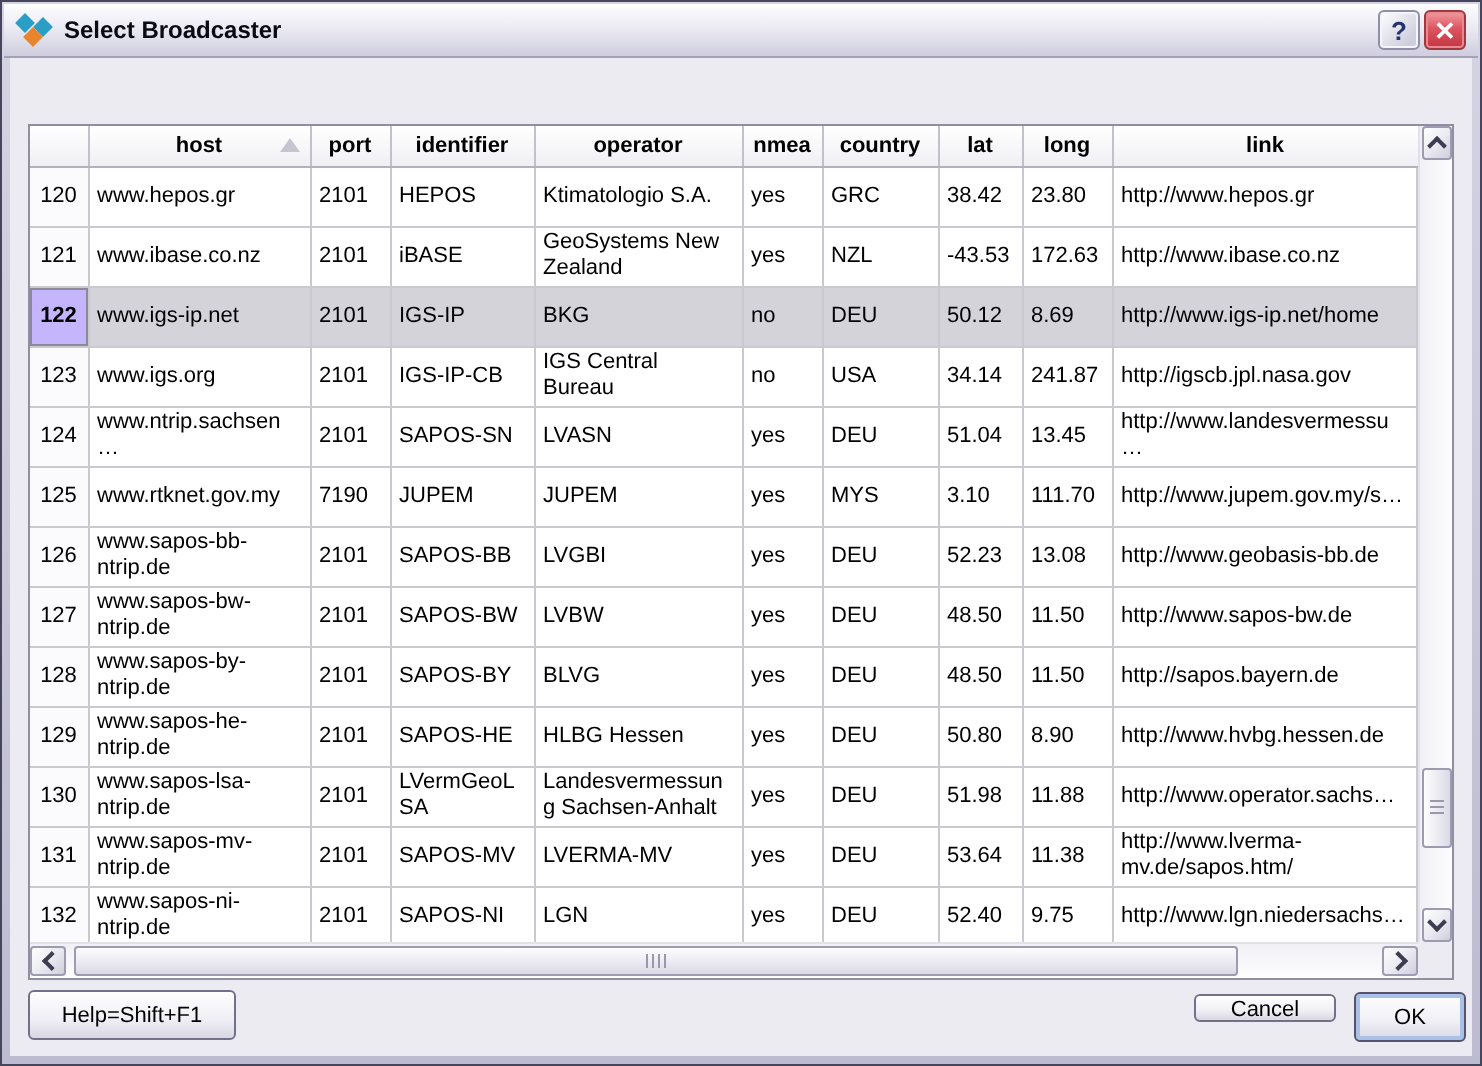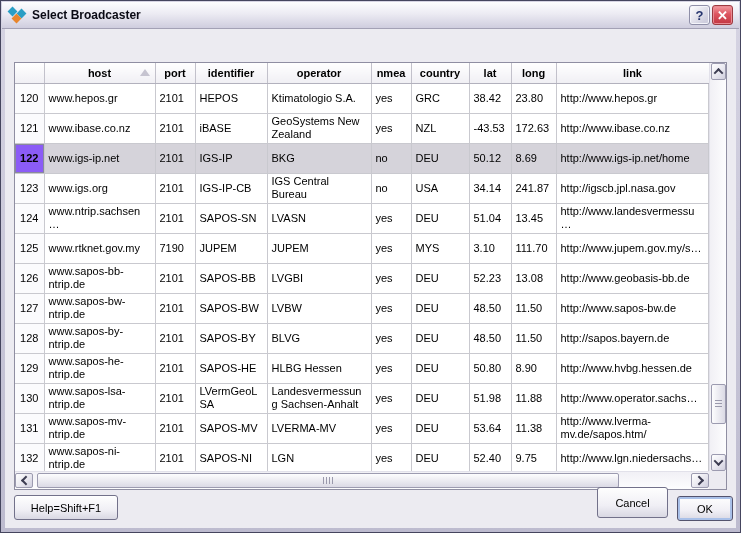--- a/index.html
+++ b/index.html
@@ -37,21 +37,21 @@
   thead th { height:20px; font-weight:bold; background:linear-gradient(180deg,#ffffff,#f0eff4);
     border-right:1px solid #c2c1cb; border-bottom:1px solid #b2b1bd; position:relative; text-align:center; padding:0 2px; box-sizing:border-box; white-space:nowrap; overflow:hidden;}
   thead th:last-child { border-right:none; }
   .sort-arrow { position:absolute; right:5px; top:6px; width:0; height:0;
     border-left:5px solid transparent; border-right:5px solid transparent; border-bottom:7px solid #c6c4d0; }
   tbody th, tbody td { height:30px; border-right:1px solid #c9c9cf; border-bottom:1px solid #c9c9cf;
     padding:1px 4px; vertical-align:middle; text-align:left; font-weight:normal;
     overflow:hidden; overflow-wrap:break-word; line-height:13px; box-sizing:border-box; background:#fff; }
   tbody th { text-align:center; padding:1px 2px; background:#fbfbfd; }
   tbody tr.sel td { background:#d5d3da; }
-  tbody tr.sel th { background:#8b5cf6; font-weight:bold; box-shadow:inset 0 0 0 1px #8a8a9c; }
+  tbody tr.sel th { background:#c4b5fd; font-weight:bold; box-shadow:inset 0 0 0 1px #8a8a9c; }
   
   .vscroll { position:absolute; top:0; right:0; bottom:18px; width:17px;
     background:linear-gradient(90deg,#f1f0f5,#fdfdfe); border-left:1px solid #e2e1ea; box-sizing:border-box;}
   .hscroll { position:absolute; left:0; right:17px; bottom:0; height:18px;
     background:linear-gradient(180deg,#f1f0f5,#fdfdfe); border-top:1px solid #e2e1ea; box-sizing:border-box;}
   .corner { position:absolute; right:0; bottom:0; width:17px; height:18px; background:#ecebf1; }
   .sbtn { position:absolute; box-sizing:border-box; border:1px solid #9c9bb0; border-radius:2px;
     background:linear-gradient(135deg,#ffffff 0%,#e9e8f0 55%,#cfcedd 100%);
     display:flex; align-items:center; justify-content:center; }
   .vscroll .sbtn { left:1px; width:15px; height:17px; }
@@ -72,21 +72,21 @@
     border:1px solid #9c9bb0; border-radius:2px; background:linear-gradient(180deg,#fdfdfe,#dbdae5);
     display:flex; align-items:center; justify-content:center; }
   .hthumb .grip { height:7px; width:10px;
     background:repeating-linear-gradient(90deg,#9a99ac 0 1px,transparent 1px 3px); }
   
   .xpbtn { position:absolute; box-sizing:border-box; font-family:"Liberation Sans",sans-serif; font-size:11px;
     color:#000; border:1px solid #72718a; border-radius:3px;
     background:linear-gradient(180deg,#fefefe 0%,#f0eff5 60%,#d9d8e3 100%);
     box-shadow:inset 0 1px 0 #ffffff; cursor:default; }
   .btn-help { left:9px; top:466px; width:104px; height:25px; }
-  .btn-cancel { left:592px; top:458px; width:71px; height:31px; }
+  .btn-cancel { left:592px; top:468px; width:71px; height:14px; }
   .btn-ok { left:672px; top:467px; width:56px; height:25px; border-color:#54546e;
     box-shadow:inset 0 0 0 2px #a9c0e8, inset 0 1px 0 #ffffff; }
 </style>
 </head>
 <body>
 
 <div class="dialog">
 
   <div class="titlebar">
     <span class="app-icon">

